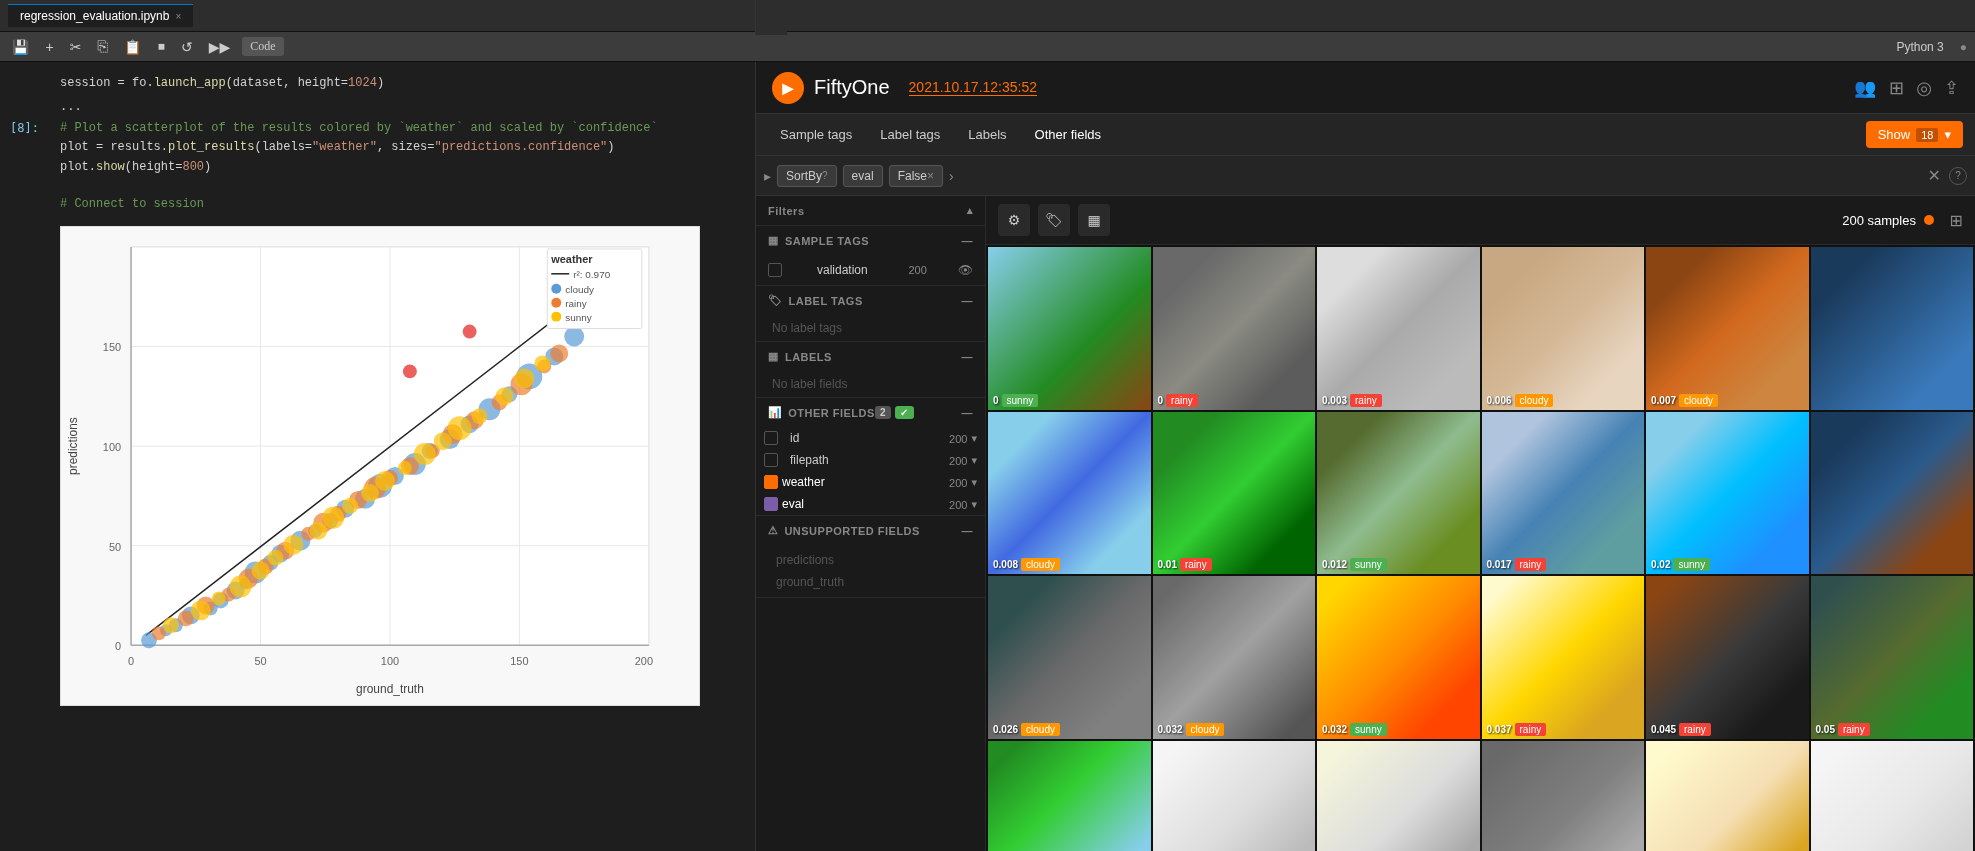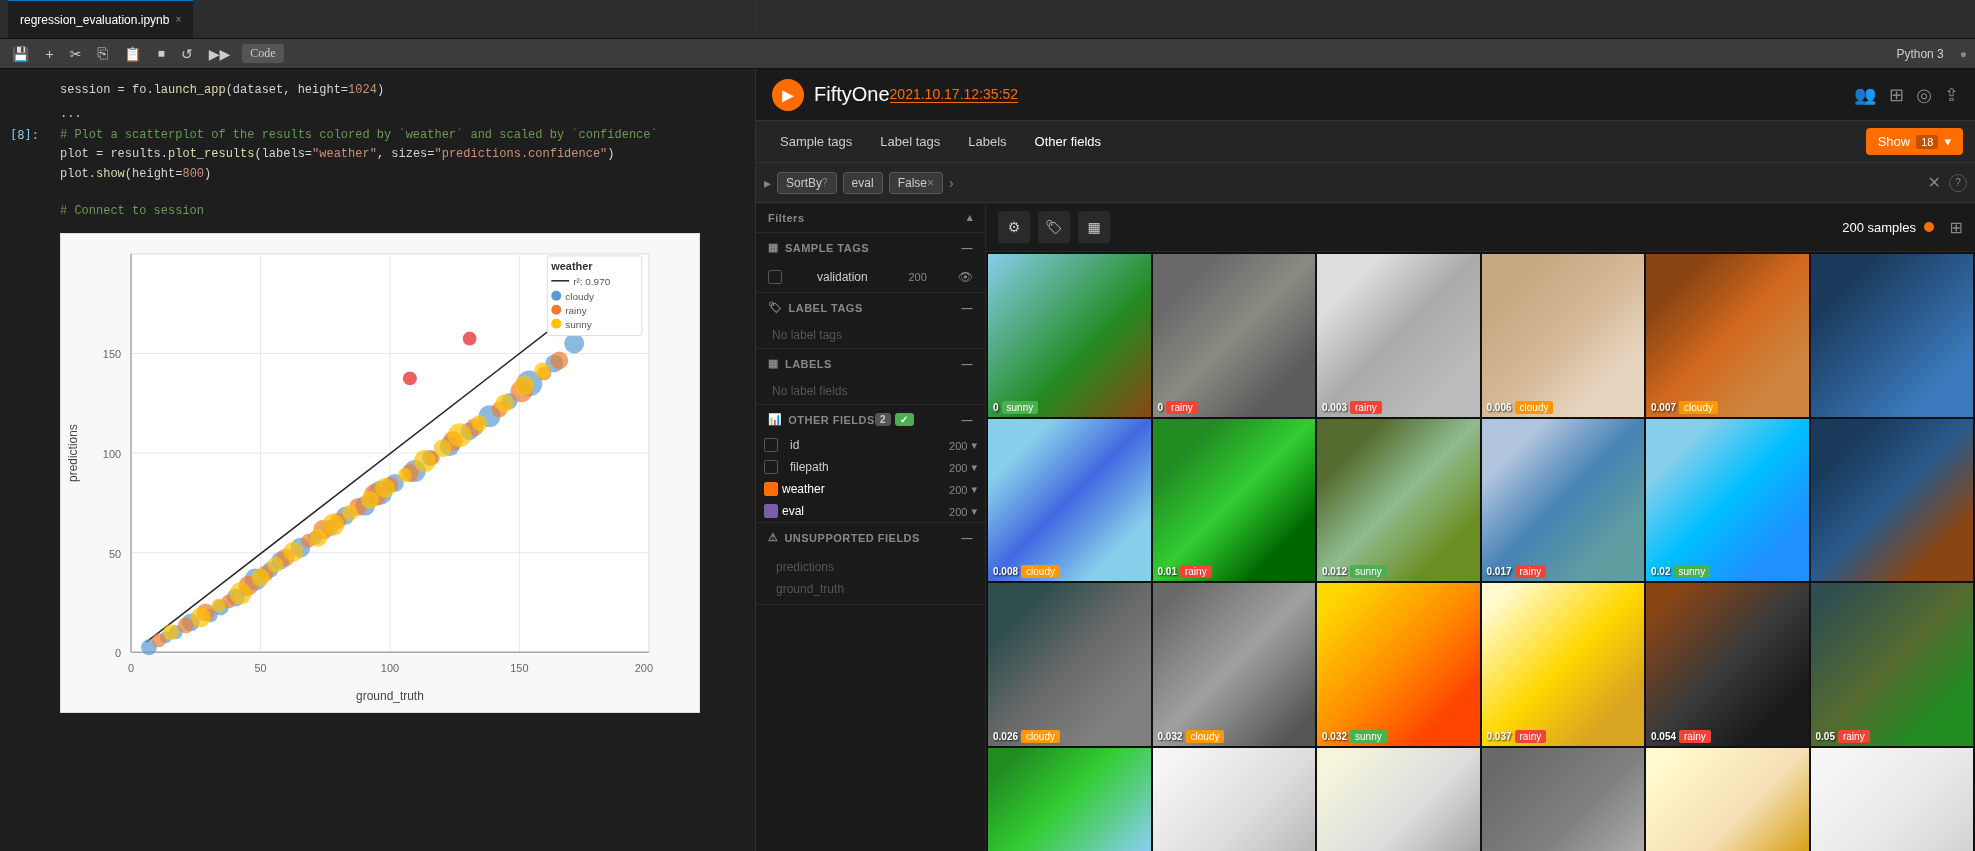--- a/index.html
+++ b/index.html
@@ -1,19 +1,19 @@
 <!DOCTYPE html>
 <html><head>
   <meta charset="utf-8">
   <style>
     * { box-sizing: border-box; margin: 0; padding: 0; }
     body { font-family: 'Segoe UI', sans-serif; background: #1e1e1e; color: #ccc; width: 1975px; height: 851px; overflow: hidden; display: flex; flex-direction: column; }
 
     
-    .vscode-tabs { background: #2d2d2d; display: flex; height: 39px; border-bottom: 1px solid #111; padding: 0 8px; gap: 4px; }
+    .vscode-tabs { background: #2d2d2d; display: flex; align-items: center; height: 32px; border-bottom: 1px solid #111; padding: 0 8px; gap: 4px; }
     .tab-item { background: #1e1e1e; color: #ccc; padding: 4px 12px; font-size: 12px; border-top: 1px solid #333; cursor: pointer; display: flex; align-items: center; gap: 6px; }
     .tab-item.active { background: #1e1e1e; border-top: 1px solid #007acc; color: #fff; }
     .tab-close { font-size: 10px; color: #888; cursor: pointer; }
 
     .vscode-toolbar { background: #3c3c3c; display: flex; align-items: center; height: 30px; padding: 0 8px; gap: 8px; border-bottom: 1px solid #111; }
     .toolbar-btn { background: none; border: none; color: #ccc; cursor: pointer; font-size: 14px; padding: 2px 4px; }
     .toolbar-mode { background: #555; color: #ccc; padding: 2px 8px; font-size: 12px; border-radius: 3px; font-family: Liberation Serif, serif; }
     .toolbar-python { color: #ccc; font-size: 12px; margin-left: auto; }
 
     
@@ -33,21 +33,21 @@
 
     
     .plot-container { margin: 10px 60px; background: #f5f5f5; border: 1px solid #ddd; width: 640px; height: 480px; position: relative; }
     .plot-svg { width: 100%; height: 100%; }
 
     
     .fiftyone-panel { background: #1a1a1a; flex: 1; display: flex; flex-direction: column; border-left: 1px solid #333; }
 
     .fo-header { background: #1a1a1a; display: flex; align-items: center; height: 52px; padding: 0 16px; border-bottom: 1px solid #333; }
     .fo-logo { width: 32px; height: 32px; background: #ff6d00; border-radius: 50%; display: flex; align-items: center; justify-content: center; color: white; font-weight: bold; font-size: 14px; margin-right: 10px; }
-    .fo-title { color: #fff; font-size: 20px; font-weight: 300; margin-right: 0; }
+    .fo-title { color: #fff; font-size: 20px; font-weight: 300; margin-right: 19px; }
     .fo-datetime { color: #ff6d00; font-size: 14px; border-bottom: 1px solid #ff6d00; }
     .fo-header-icons { margin-left: auto; display: flex; gap: 12px; align-items: center; color: #888; font-size: 18px; }
 
     .fo-nav { background: #252525; display: flex; align-items: center; height: 42px; padding: 0 12px; border-bottom: 1px solid #333; gap: 4px; }
     .fo-nav-btn { background: none; border: none; color: #ccc; padding: 6px 12px; font-size: 13px; cursor: pointer; border-radius: 3px; }
     .fo-nav-btn.active { color: #fff; }
     .fo-show-btn { margin-left: auto; background: #ff6d00; color: #fff; border: none; padding: 6px 12px; border-radius: 4px; cursor: pointer; font-size: 13px; display: flex; align-items: center; gap: 6px; }
 
     .fo-filter-bar { background: #252525; display: flex; align-items: center; height: 40px; padding: 0 8px; border-bottom: 1px solid #333; gap: 6px; }
     .fo-filter-icon { color: #888; font-size: 14px; cursor: pointer; }
@@ -552,21 +552,21 @@
           <div class="grid-item">
             <div class="grid-item-placeholder" style="background: linear-gradient(135deg, #fffacd 10%, #ffd700 50%, #daa520 80%);"></div>
             <div class="img-overlay">
               <span class="img-score">0.037</span>
               <span class="img-tag tag-rainy">rainy</span>
             </div>
           </div>
           <div class="grid-item">
             <div class="grid-item-placeholder" style="background: linear-gradient(135deg, #8B4513 10%, #3a3a3a 50%, #1a1a1a 80%);"></div>
             <div class="img-overlay">
-              <span class="img-score">0.054</span>
+              <span class="img-score">0.045</span>
               <span class="img-tag tag-rainy">rainy</span>
             </div>
           </div>
           <div class="grid-item">
             <div class="grid-item-placeholder" style="background: linear-gradient(135deg, #2F4F4F 10%, #556B2F 50%, #228B22 80%);"></div>
             <div class="img-overlay">
               <span class="img-score">0.05</span>
               <span class="img-tag tag-rainy">rainy</span>
             </div>
           </div>

